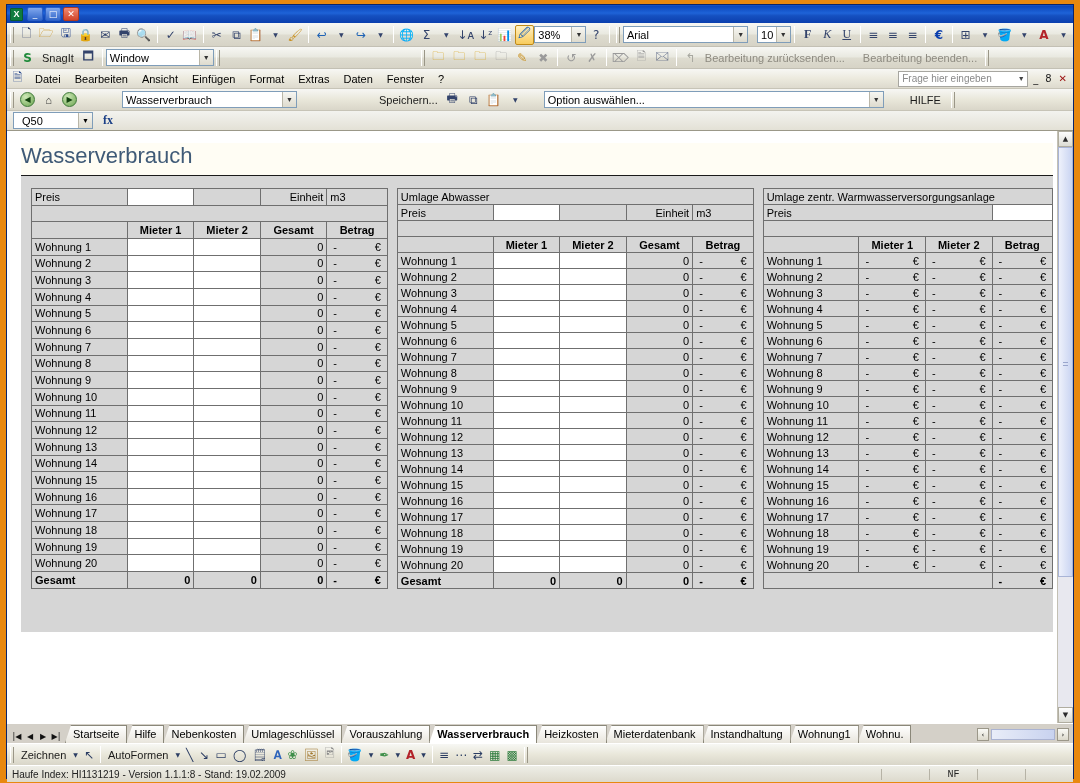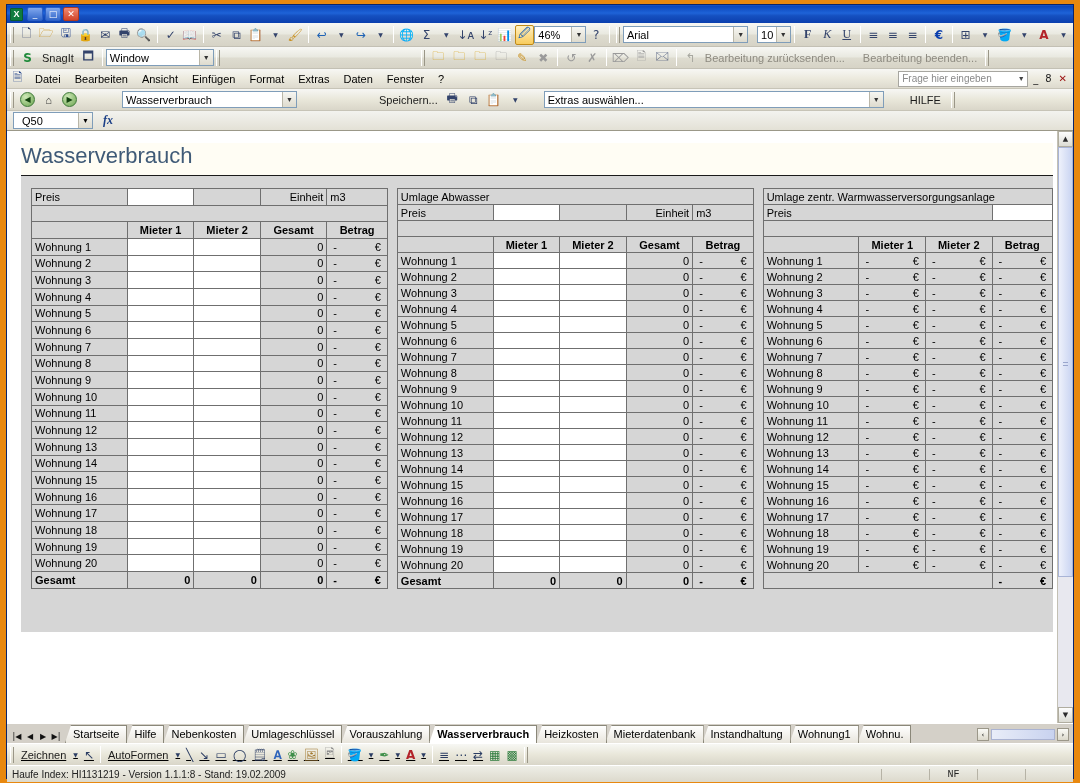--- a/index.html
+++ b/index.html
@@ -74,21 +74,21 @@
   
   .haufebar{background:linear-gradient(180deg,#f7f7f4 0%,#e9e7da 50%,#d9d6c9 100%);height:22px;display:flex;align-items:center;border-bottom:1px solid #c7c4b7;}
   .circbtn{width:15px;height:15px;border-radius:50%;border:1px solid #3f7a3a;background:radial-gradient(circle at 35% 30%,#cfe9b8,#6aa44f);margin:0 3px;display:flex;align-items:center;justify-content:center;font-size:8px;color:#13440f;}
   .homebtn{width:15px;height:15px;margin:0 3px;display:flex;align-items:center;justify-content:center;font-size:11px;color:#3a3a3a;}
 
   
   .fbar{background:linear-gradient(180deg,#f3f3ef,#e3e1d6);height:20px;display:flex;align-items:center;border-bottom:1px solid #9b9888;}
   .namebox{width:80px;height:17px;margin-left:6px;background:#fff;border:1px solid #7f9db9;display:flex;align-items:center;padding-left:8px;font-size:11px;}
   .namebox .arw{margin-left:auto;width:14px;height:15px;display:flex;align-items:center;justify-content:center;background:linear-gradient(180deg,#f6f6f2,#dedbce);border-left:1px solid #b9b6a8;font-size:7px;}
   .fxzone{display:flex;align-items:center;gap:10px;padding-left:10px;}
-  .fx{font-family:"Liberation Serif",serif;font-style:italic;color:#1b3f86;font-size:12px;font-weight:bold;text-align:right;}
+  .fx{font-family:"Liberation Serif",serif;color:#1b3f86;font-size:12px;font-weight:bold;text-align:right;}
 
   
   .sheetwrap{position:relative;height:592px;background:#fff;display:flex;}
   .sheet{flex:1;position:relative;background:#fff;overflow:hidden;}
   .scrollv{
     width:16px;background:#f1f1f1;border-left:1px solid #c3c0b4;
     display:flex;flex-direction:column;
   }
   .sarrow{height:16px;background:linear-gradient(180deg,#fdfdfd,#dcdcd4);border:1px solid #b0ada0;display:flex;align-items:center;justify-content:center;font-size:7px;color:#2b2b2b;font-family:"DejaVu Sans",sans-serif;}
   .sthumb{height:430px;background:linear-gradient(90deg,#eef1fb,#c9d4f2);border:1px solid #a9b4d6;margin:0;position:relative;}
@@ -131,21 +131,21 @@
     margin-right:-1px;color:#000;white-space:nowrap;
     clip-path:polygon(6px 0,100% 0,100% 100%,0 100%);
     background:linear-gradient(180deg,#ffffff 0%,#e8e5dc 100%);
   }
   .tab.sel{font-weight:bold;background:#fff;}
   .tabscroll{display:flex;align-items:center;gap:2px;padding:0 4px 2px 2px;}
   .tsbtn{width:12px;height:13px;border:1px solid #9b9789;background:linear-gradient(180deg,#fafaf6,#dcd9cc);font-size:7px;display:flex;align-items:center;justify-content:center;font-family:"DejaVu Sans",sans-serif;}
   .tsbar{width:64px;height:11px;background:linear-gradient(90deg,#e9edf8,#c8d2ef);border:1px solid #aab3d2;}
 
   
-  .drawbar{height:22px;background:linear-gradient(180deg,#f7f7f4 0%,#e9e7da 50%,#d9d6c9 100%);display:flex;align-items:center;border-top:1px solid #fff;text-decoration:underline;}
+  .drawbar{height:22px;background:linear-gradient(180deg,#f7f7f4 0%,#e9e7da 50%,#d9d6c9 100%);display:flex;align-items:center;border-top:1px solid #fff;}
   .dbtn{font-family:"DejaVu Sans",sans-serif;font-size:12px;color:#2b3d63;padding:0 3px;display:flex;align-items:center;}
 
   
   .statusbar{height:17px;background:linear-gradient(180deg,#eeeee7,#dcd9cc);display:flex;align-items:center;border-top:1px solid #fff;font-size:10px;color:#222;}
   .statusbar .left{padding-left:5px;}
   .statusbar .cells{margin-left:auto;display:flex;}
   .scell{width:48px;border-left:1px solid #b6b3a6;text-align:center;}
   .scell.nf{font-size:10px;font-family:Liberation Mono, monospace;}
 </style>
 </head>
@@ -187,21 +187,21 @@
     <div class="tbtn" style="font-size:6px">▼</div>
     <div class="sep"></div>
     <div class="tbtn">🌐</div>
     <div class="tbtn">Σ</div>
     <div class="tbtn" style="font-size:6px">▼</div>
     <div class="tbtn">↓ᴀ</div>
     <div class="tbtn">↓ᶻ</div>
     <div class="tbtn" style="color:#b3432a">📊</div>
     <div class="tbtn active" style="color:#1d62b5">🖉</div>
     <div class="combo zoomc">
-      <span>46%</span>
+      <span>38%</span>
       <span class="arw">▼</span>
     </div>
     <div class="tbtn">?</div>
     <div class="sep"></div>
     <div class="grip"></div>
 
     <div class="combo fontc">
       <span>Arial</span>
       <span class="arw">▼</span>
     </div>
@@ -295,21 +295,21 @@
       <span class="arw">▼</span>
     </div>
     <div style="width:78px"></div>
     <span class="lbl">Speichern...</span>
     <div class="tbtn">🖶</div>
     <div class="tbtn">⧉</div>
     <div class="tbtn" style="color:#9a9a9a">📋</div>
     <div class="tbtn" style="font-size:6px">▼</div>
     <div style="width:18px"></div>
     <div class="combo" style="width:340px">
-      <span>Extras auswählen...</span>
+      <span>Option auswählen...</span>
       <span class="arw">▼</span>
     </div>
     <span class="lbl" style="margin-left:22px">HILFE</span>
     <div class="grip" style="margin-left:6px"></div>
   </div>
 
   <div class="fbar">
     <div class="namebox">
       <span>Q50</span>
       <span class="arw">▼</span>

